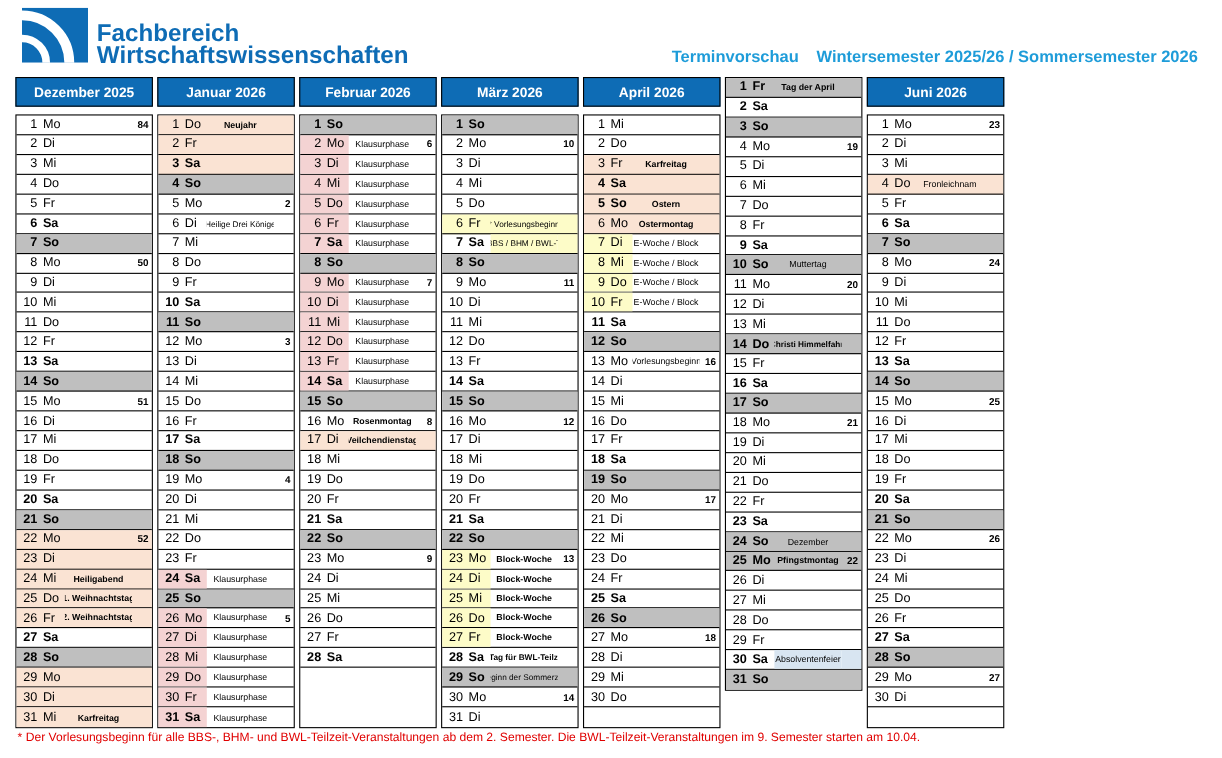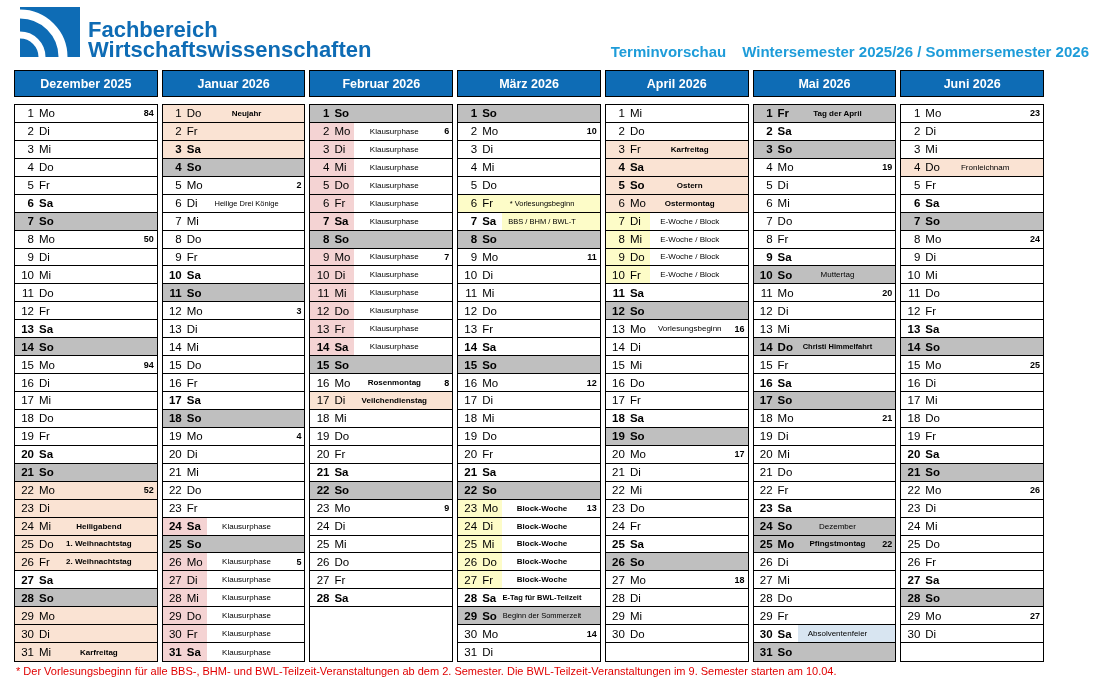--- a/index.html
+++ b/index.html
@@ -5,21 +5,21 @@
   *{box-sizing:border-box;margin:0;padding:0}
   html,body{width:1111px;height:689px}
   body{background:#fff;font-family:"Liberation Sans",sans-serif;position:relative;overflow:hidden;
        --blue:#0E6CB5;--lightblue:#1E9CD9;--gray:#BFBFBF;--peach:#FAE3D3;--pink:#F4D3D3;
        --yellow:#FDFCC8;--bluenote:#D8E5F1;--red:#E00000;}
   .header{position:absolute;top:0;left:0;right:0;height:66px}
   .logo-mark{position:absolute;left:20px;top:7px}
   .logo-text{position:absolute;left:88px;top:20px;font-weight:bold;font-size:22px;line-height:20px;color:var(--blue)}
   .semester-title{position:absolute;right:22px;top:43px;font-weight:bold;font-size:15px;color:var(--lightblue);white-space:nowrap}
   .title-gap{display:inline-block;width:16px}
-  .calendar{position:absolute;left:14px;top:70px;width:1030px;display:flex;gap:4px}
+  .calendar{position:absolute;left:14px;top:70px;width:899px;display:flex;gap:4px}
   .month{flex:1;display:flex;flex-direction:column;min-width:0}
   .mhead{height:27px;background:var(--blue);border:1px solid #000;color:#fff;font-weight:bold;font-size:12.5px;
          display:flex;align-items:center;justify-content:center;margin-bottom:7px}
   .mbody{border:1px solid #000;background:#fff}
   .mrow{height:17.95px;border-bottom:1px solid #000;display:flex;align-items:center;font-size:11.5px}
   .mrow.noborder{border-bottom:none}
   .daycell{width:44px;height:100%;display:flex;align-items:center;flex:none;padding-left:2px}
   .daycell.bold{font-weight:bold}
   .dnum{width:17px;text-align:right}
   .dwd{margin-left:5px}
@@ -172,21 +172,21 @@
           </div>
           <div class="note"></div>
           <div class="wk"></div>
         </div>
         <div class="mrow">
           <div class="daycell">
             <span class="dnum">15</span>
             <span class="dwd">Mo</span>
           </div>
           <div class="note"></div>
-          <div class="wk">94</div>
+          <div class="wk">51</div>
         </div>
         <div class="mrow">
           <div class="daycell">
             <span class="dnum">16</span>
             <span class="dwd">Di</span>
           </div>
           <div class="note"></div>
           <div class="wk"></div>
         </div>
         <div class="mrow">
@@ -1289,21 +1289,20 @@
             <span class="dnum">30</span>
             <span class="dwd">Do</span>
           </div>
           <div class="note"></div>
           <div class="wk"></div>
         </div>
         <div class="mrow noborder"></div>
       </div>
     </div>
     <div class="month">
-      <div class="mhead">Mai 2026</div>
       <div class="mbody">
         <div class="mrow bg-gray">
           <div class="daycell bold">
             <span class="dnum">1</span>
             <span class="dwd">Fr</span>
           </div>
           <div class="note nb">Tag der April</div>
           <div class="wk"></div>
         </div>
         <div class="mrow">

